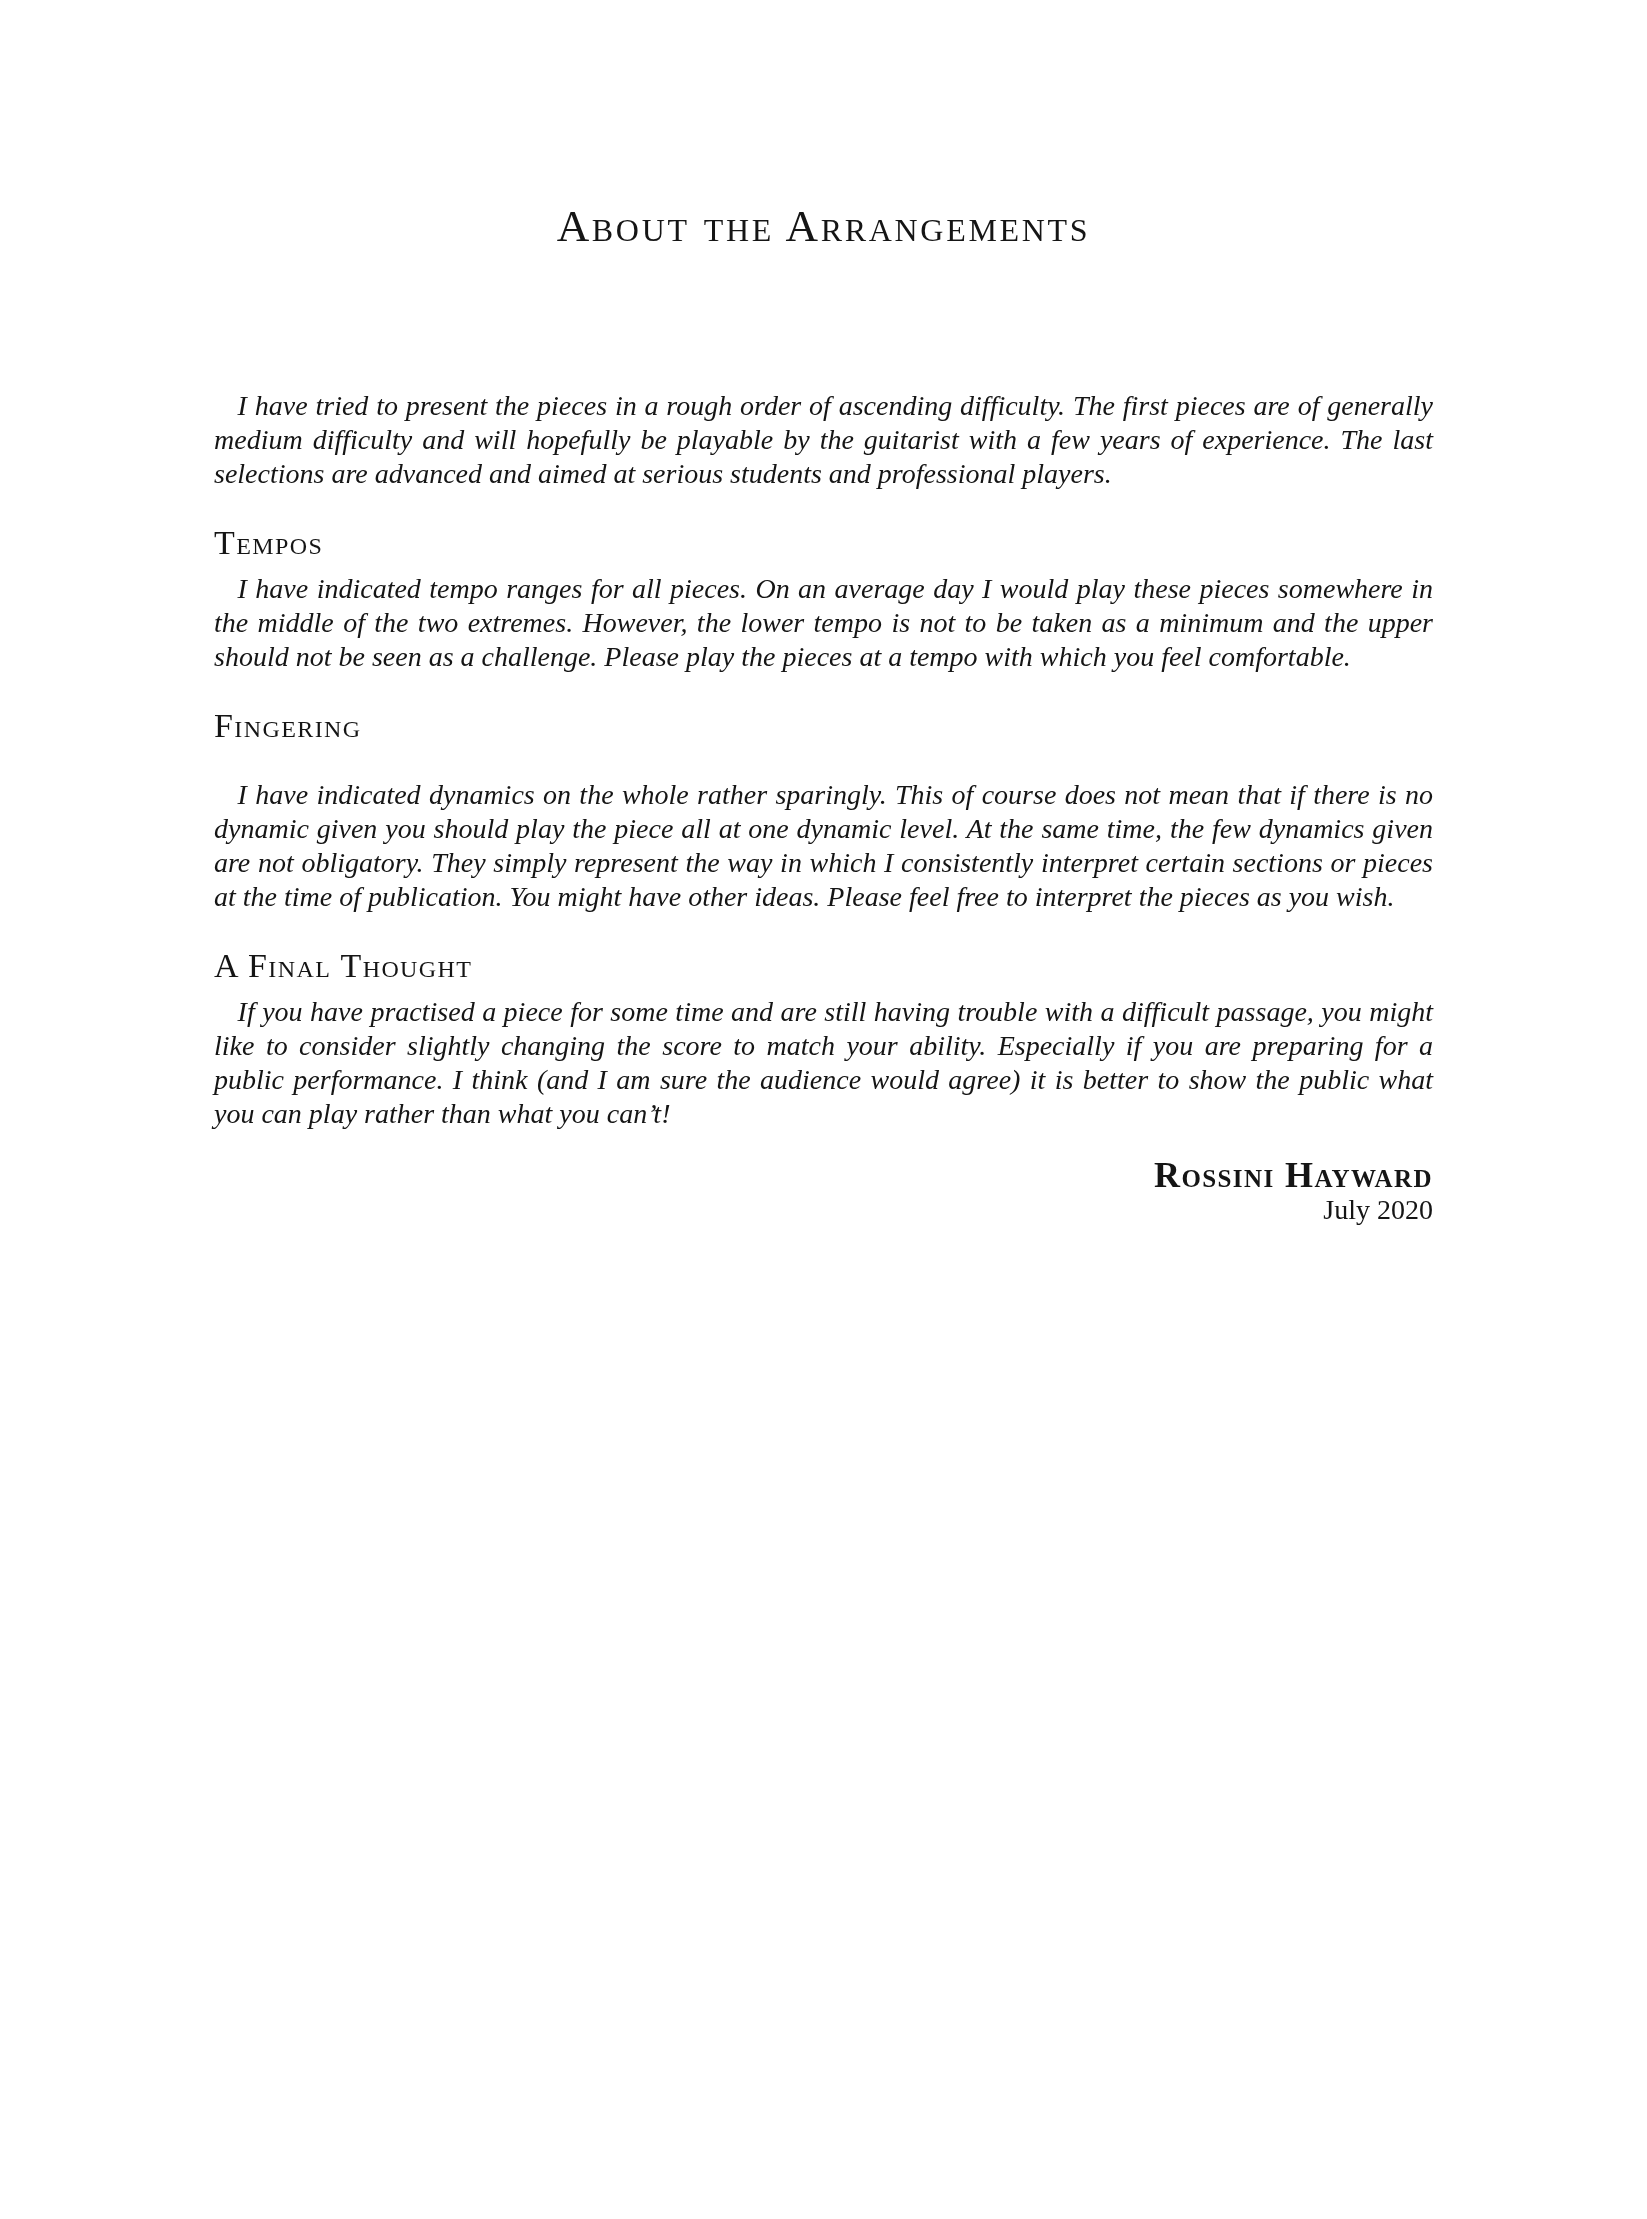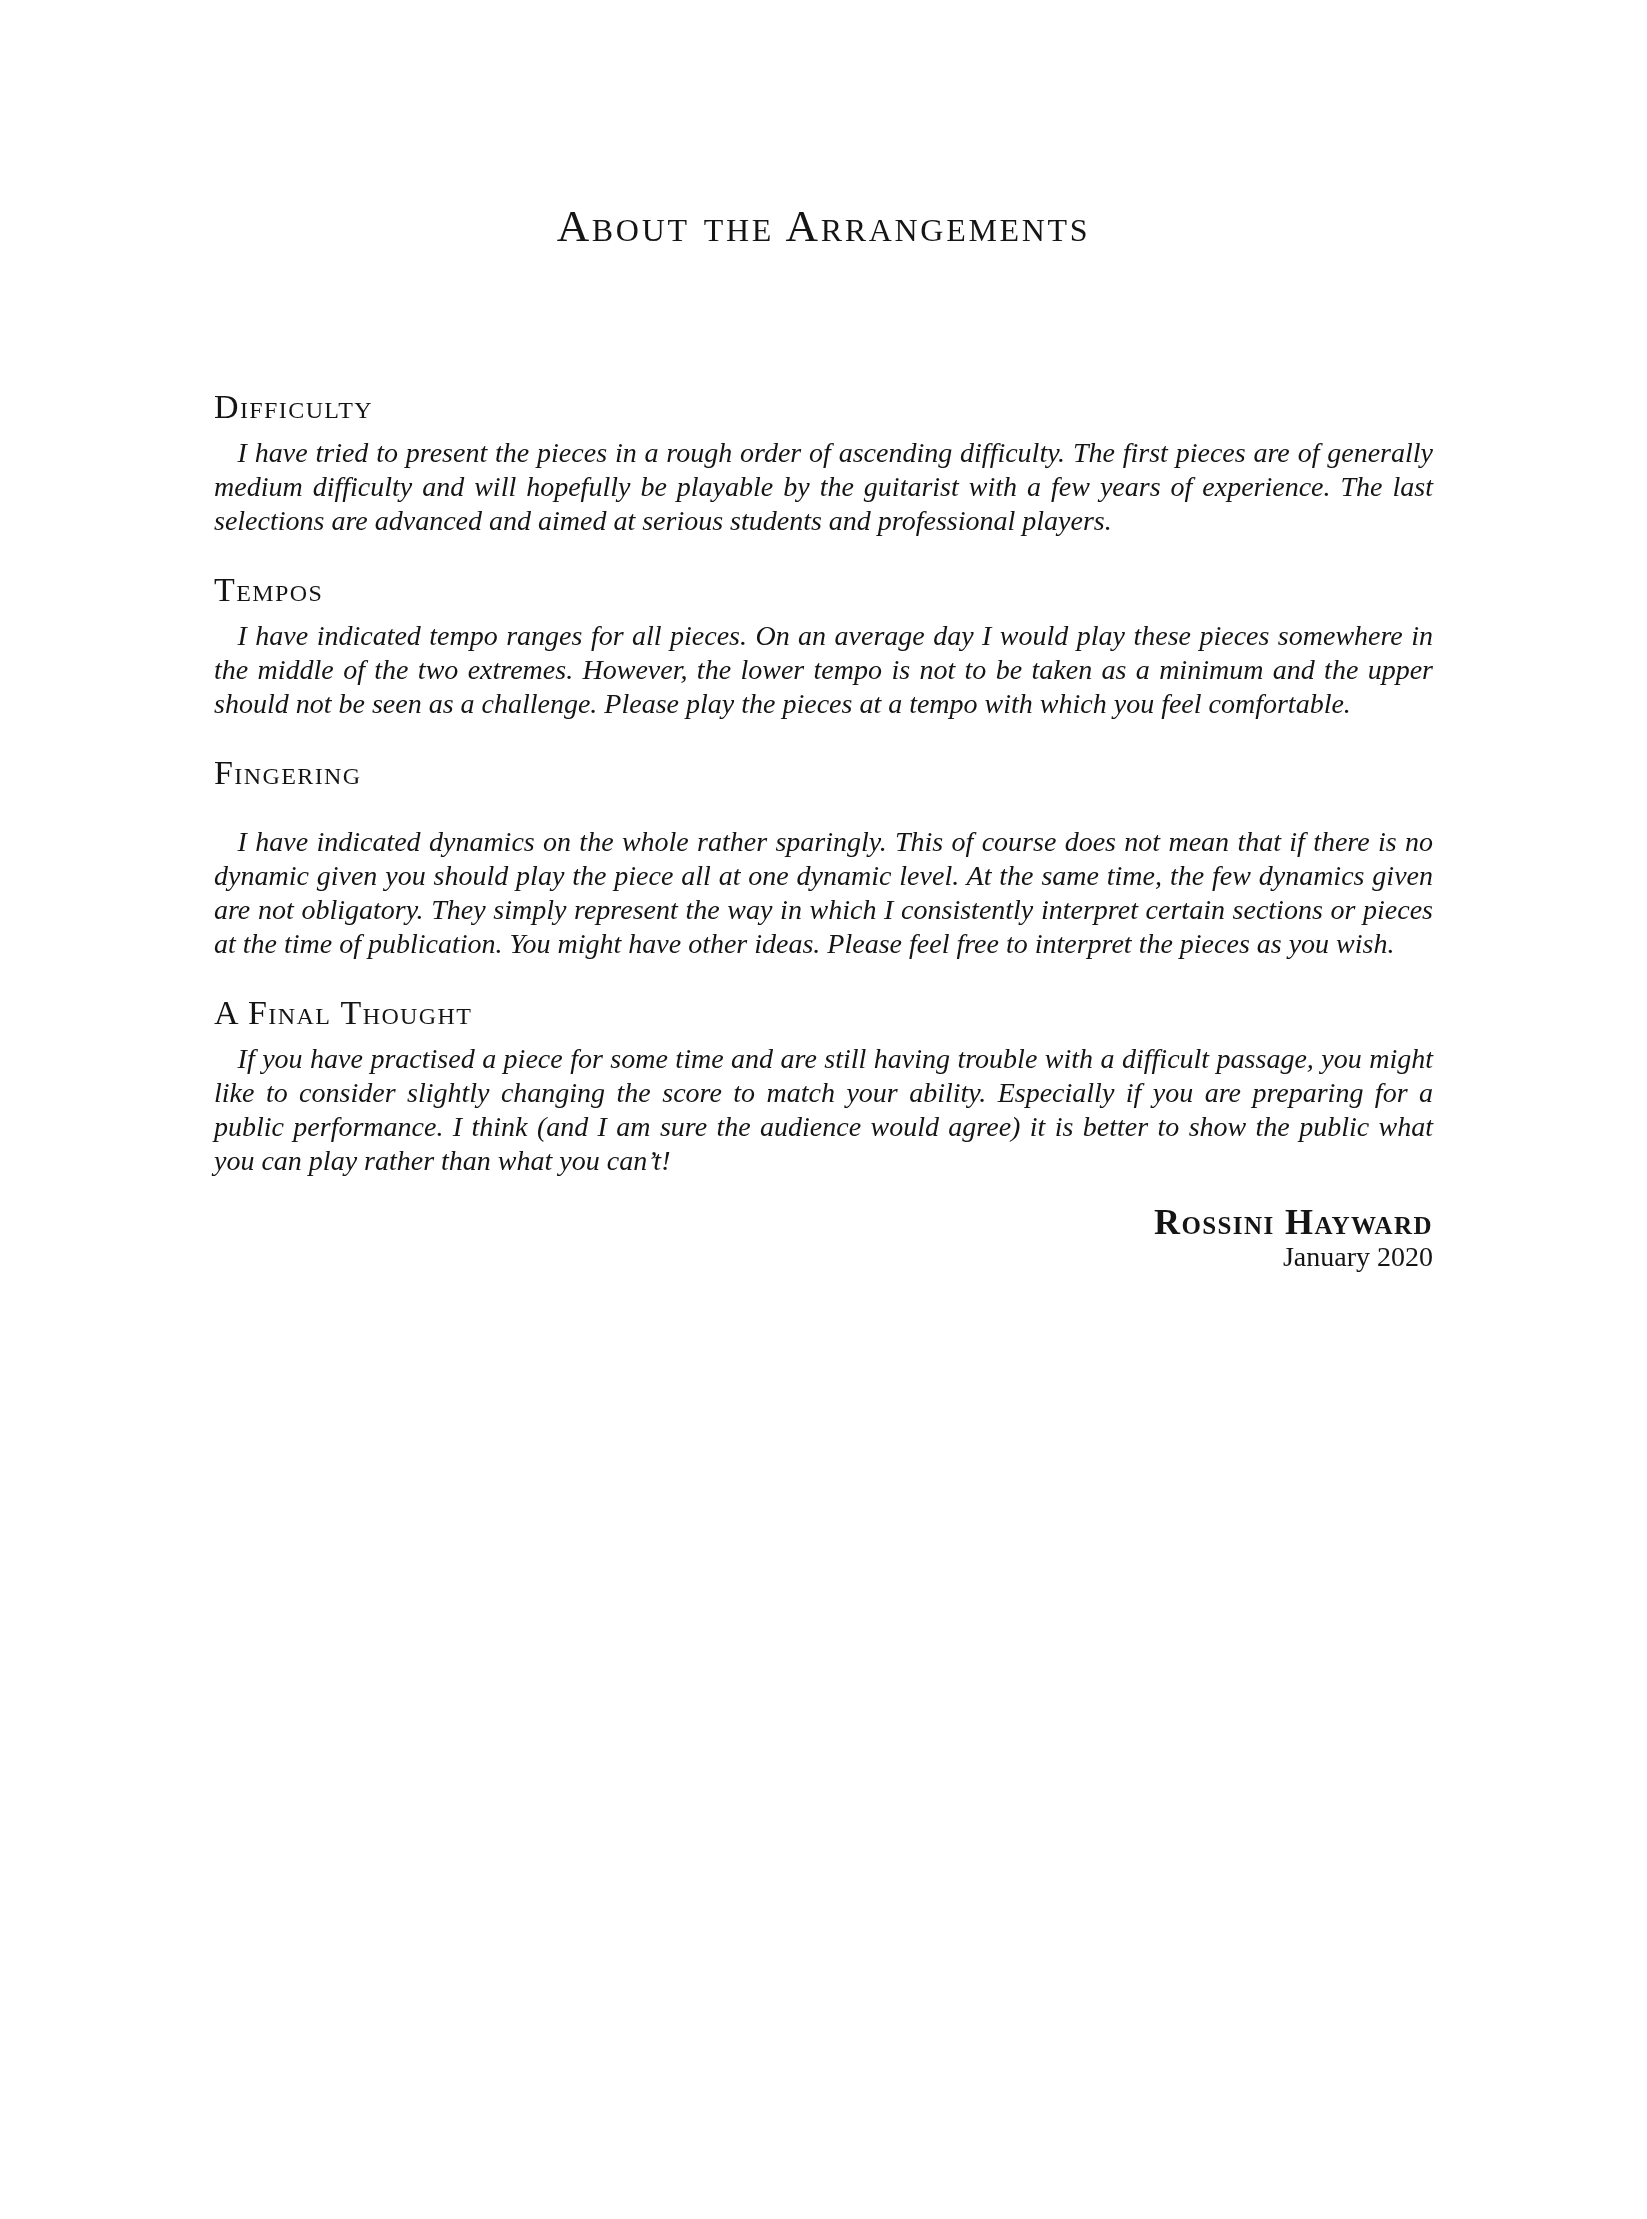--- a/index.html
+++ b/index.html
@@ -67,21 +67,20 @@
   }
 </style>
 </head>
 <body>
 
 <div class="page">
 
   <h1 class="doc-title">About the Arrangements</h1>
 
   <div class="section first">
-    <h2 class="section-heading">Difficulty</h2>
     <p class="section-body">I have tried to present the pieces in a rough order of ascending difficulty. The first pieces are of generally medium difficulty and will hopefully be playable by the guitarist with a few years of experience. The last selections are advanced and aimed at serious students and professional players.</p>
   </div>
 
   <div class="section">
     <h2 class="section-heading">Tempos</h2>
     <p class="section-body">I have indicated tempo ranges for all pieces. On an average day I would play these pieces somewhere in the middle of the two extremes. However, the lower tempo is not to be taken as a minimum and the upper should not be seen as a challenge. Please play the pieces at a tempo with which you feel comfortable.</p>
   </div>
 
   <div class="section">
     <h2 class="section-heading">Fingering</h2>
@@ -91,17 +90,17 @@
     <p class="section-body">I have indicated dynamics on the whole rather sparingly. This of course does not mean that if there is no dynamic given you should play the piece all at one dynamic level. At the same time, the few dynamics given are not obligatory. They simply represent the way in which I consistently interpret certain sections or pieces at the time of publication. You might have other ideas. Please feel free to interpret the pieces as you wish.</p>
   </div>
 
   <div class="section">
     <h2 class="section-heading">A Final Thought</h2>
     <p class="section-body">If you have practised a piece for some time and are still having trouble with a difficult passage, you might like to consider slightly changing the score to match your ability. Especially if you are preparing for a public performance. I think (and I am sure the audience would agree) it is better to show the public what you can play rather than what you can’t!</p>
   </div>
 
   <div class="signature">
     <div class="signature-name">Rossini Hayward</div>
-    <div class="signature-date">January 2020</div>
+    <div class="signature-date">July 2020</div>
   </div>
 
 </div>
 
 
 </body></html>

